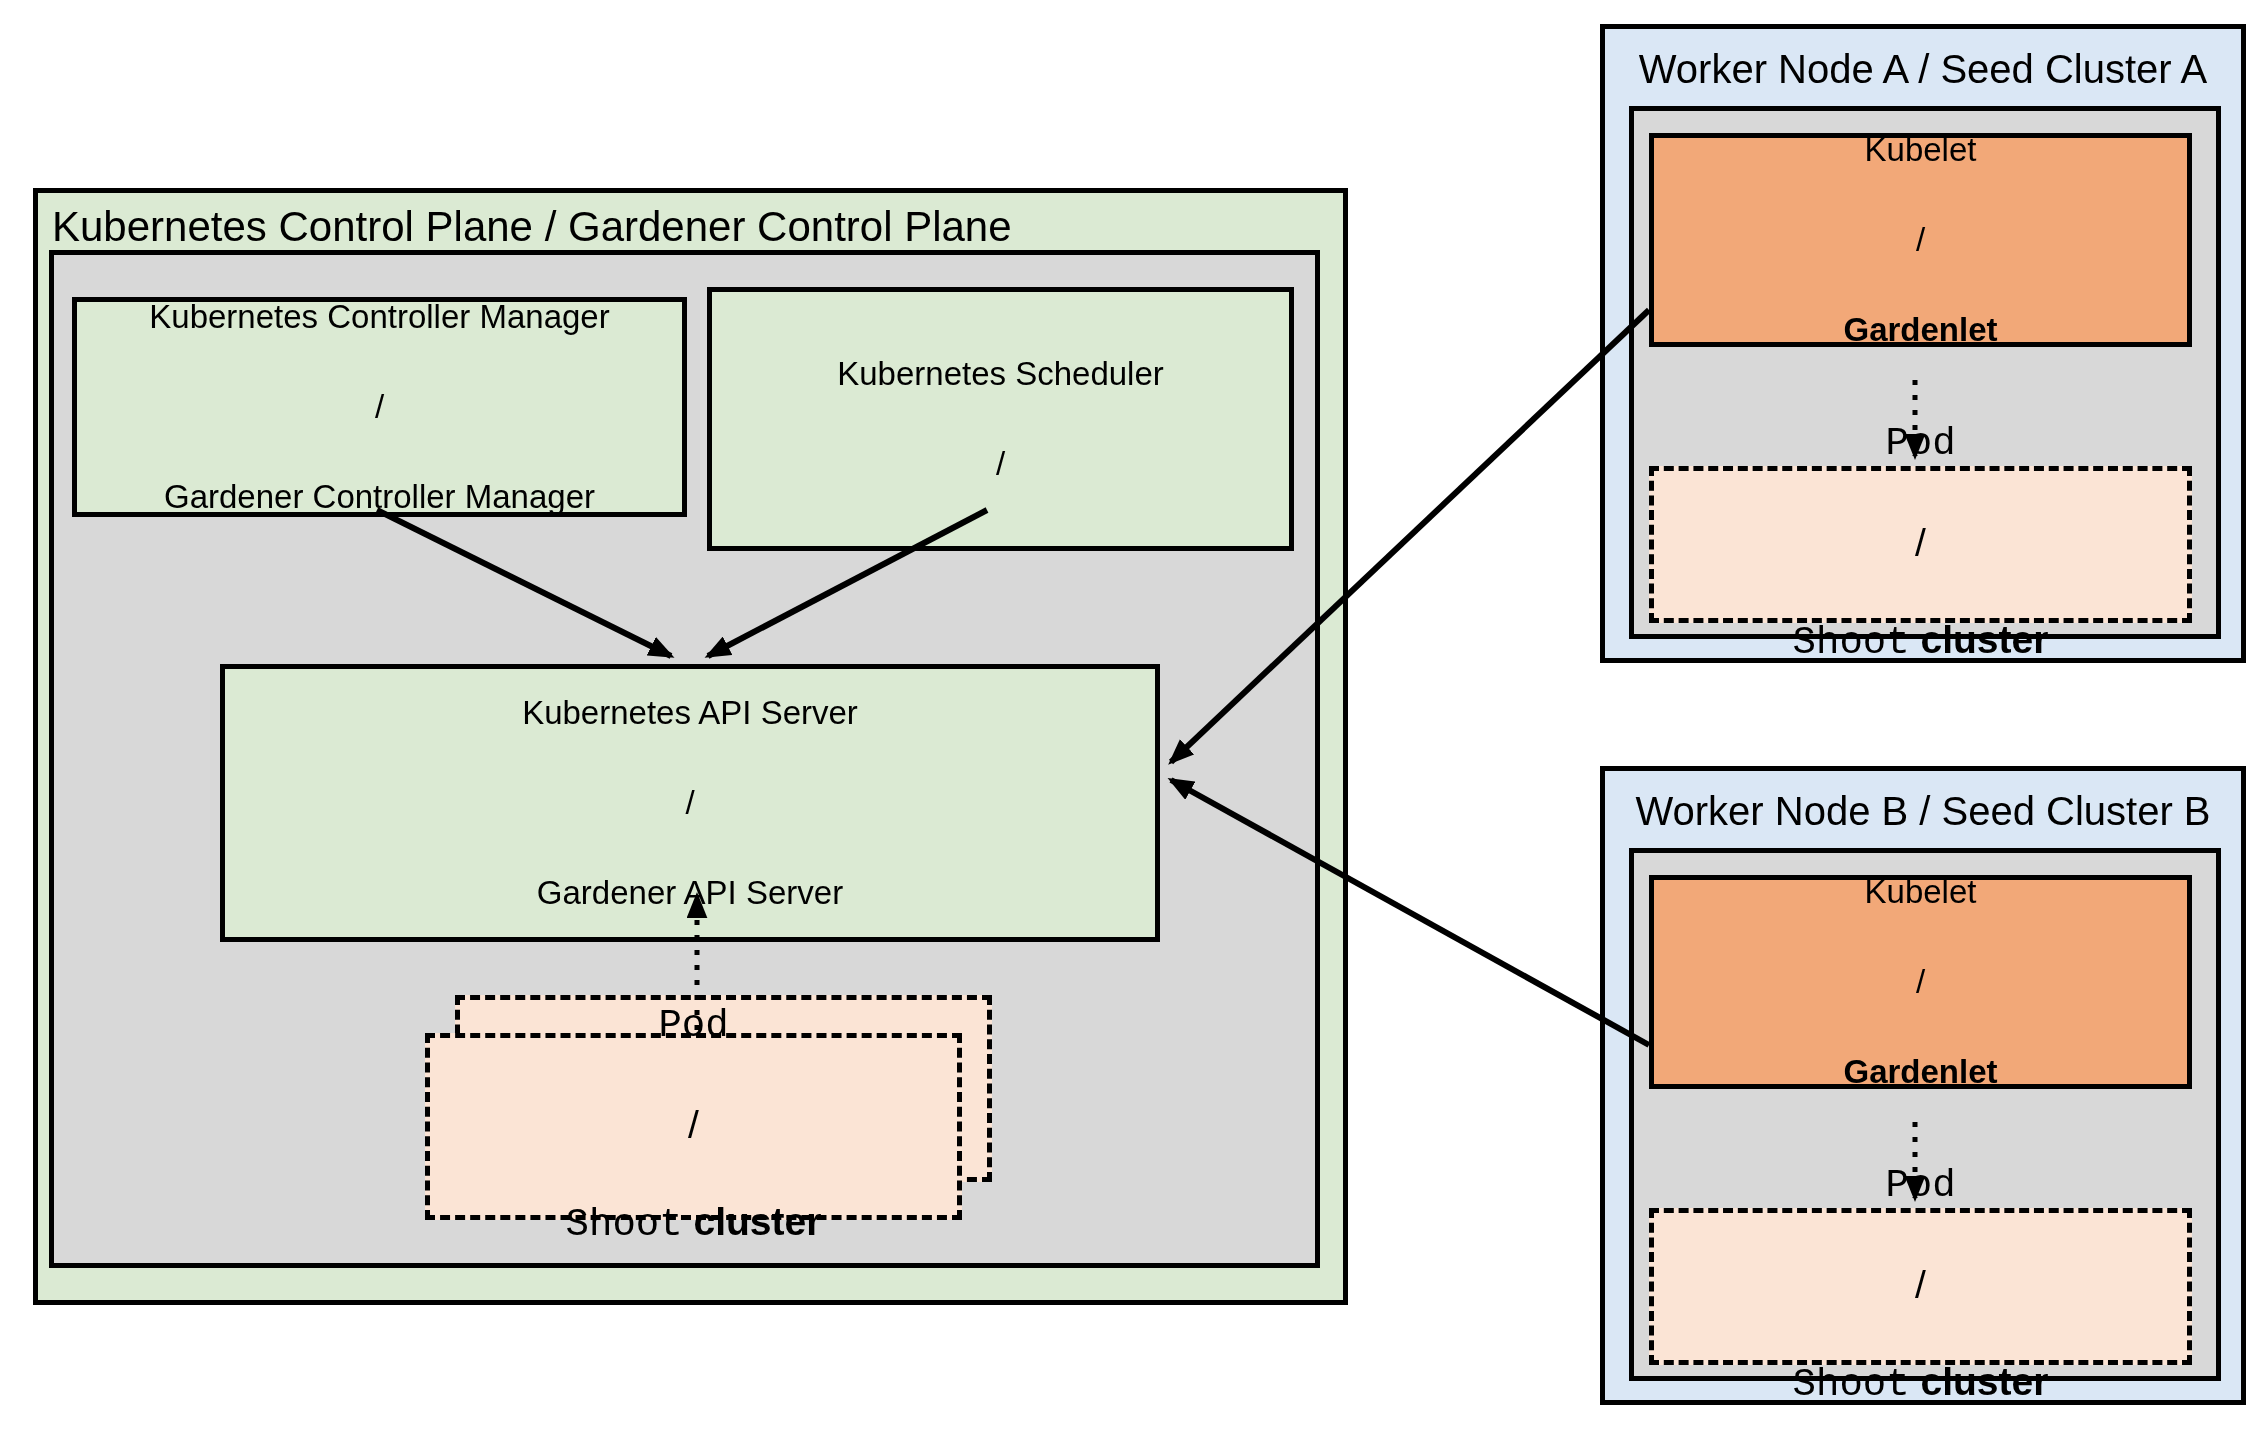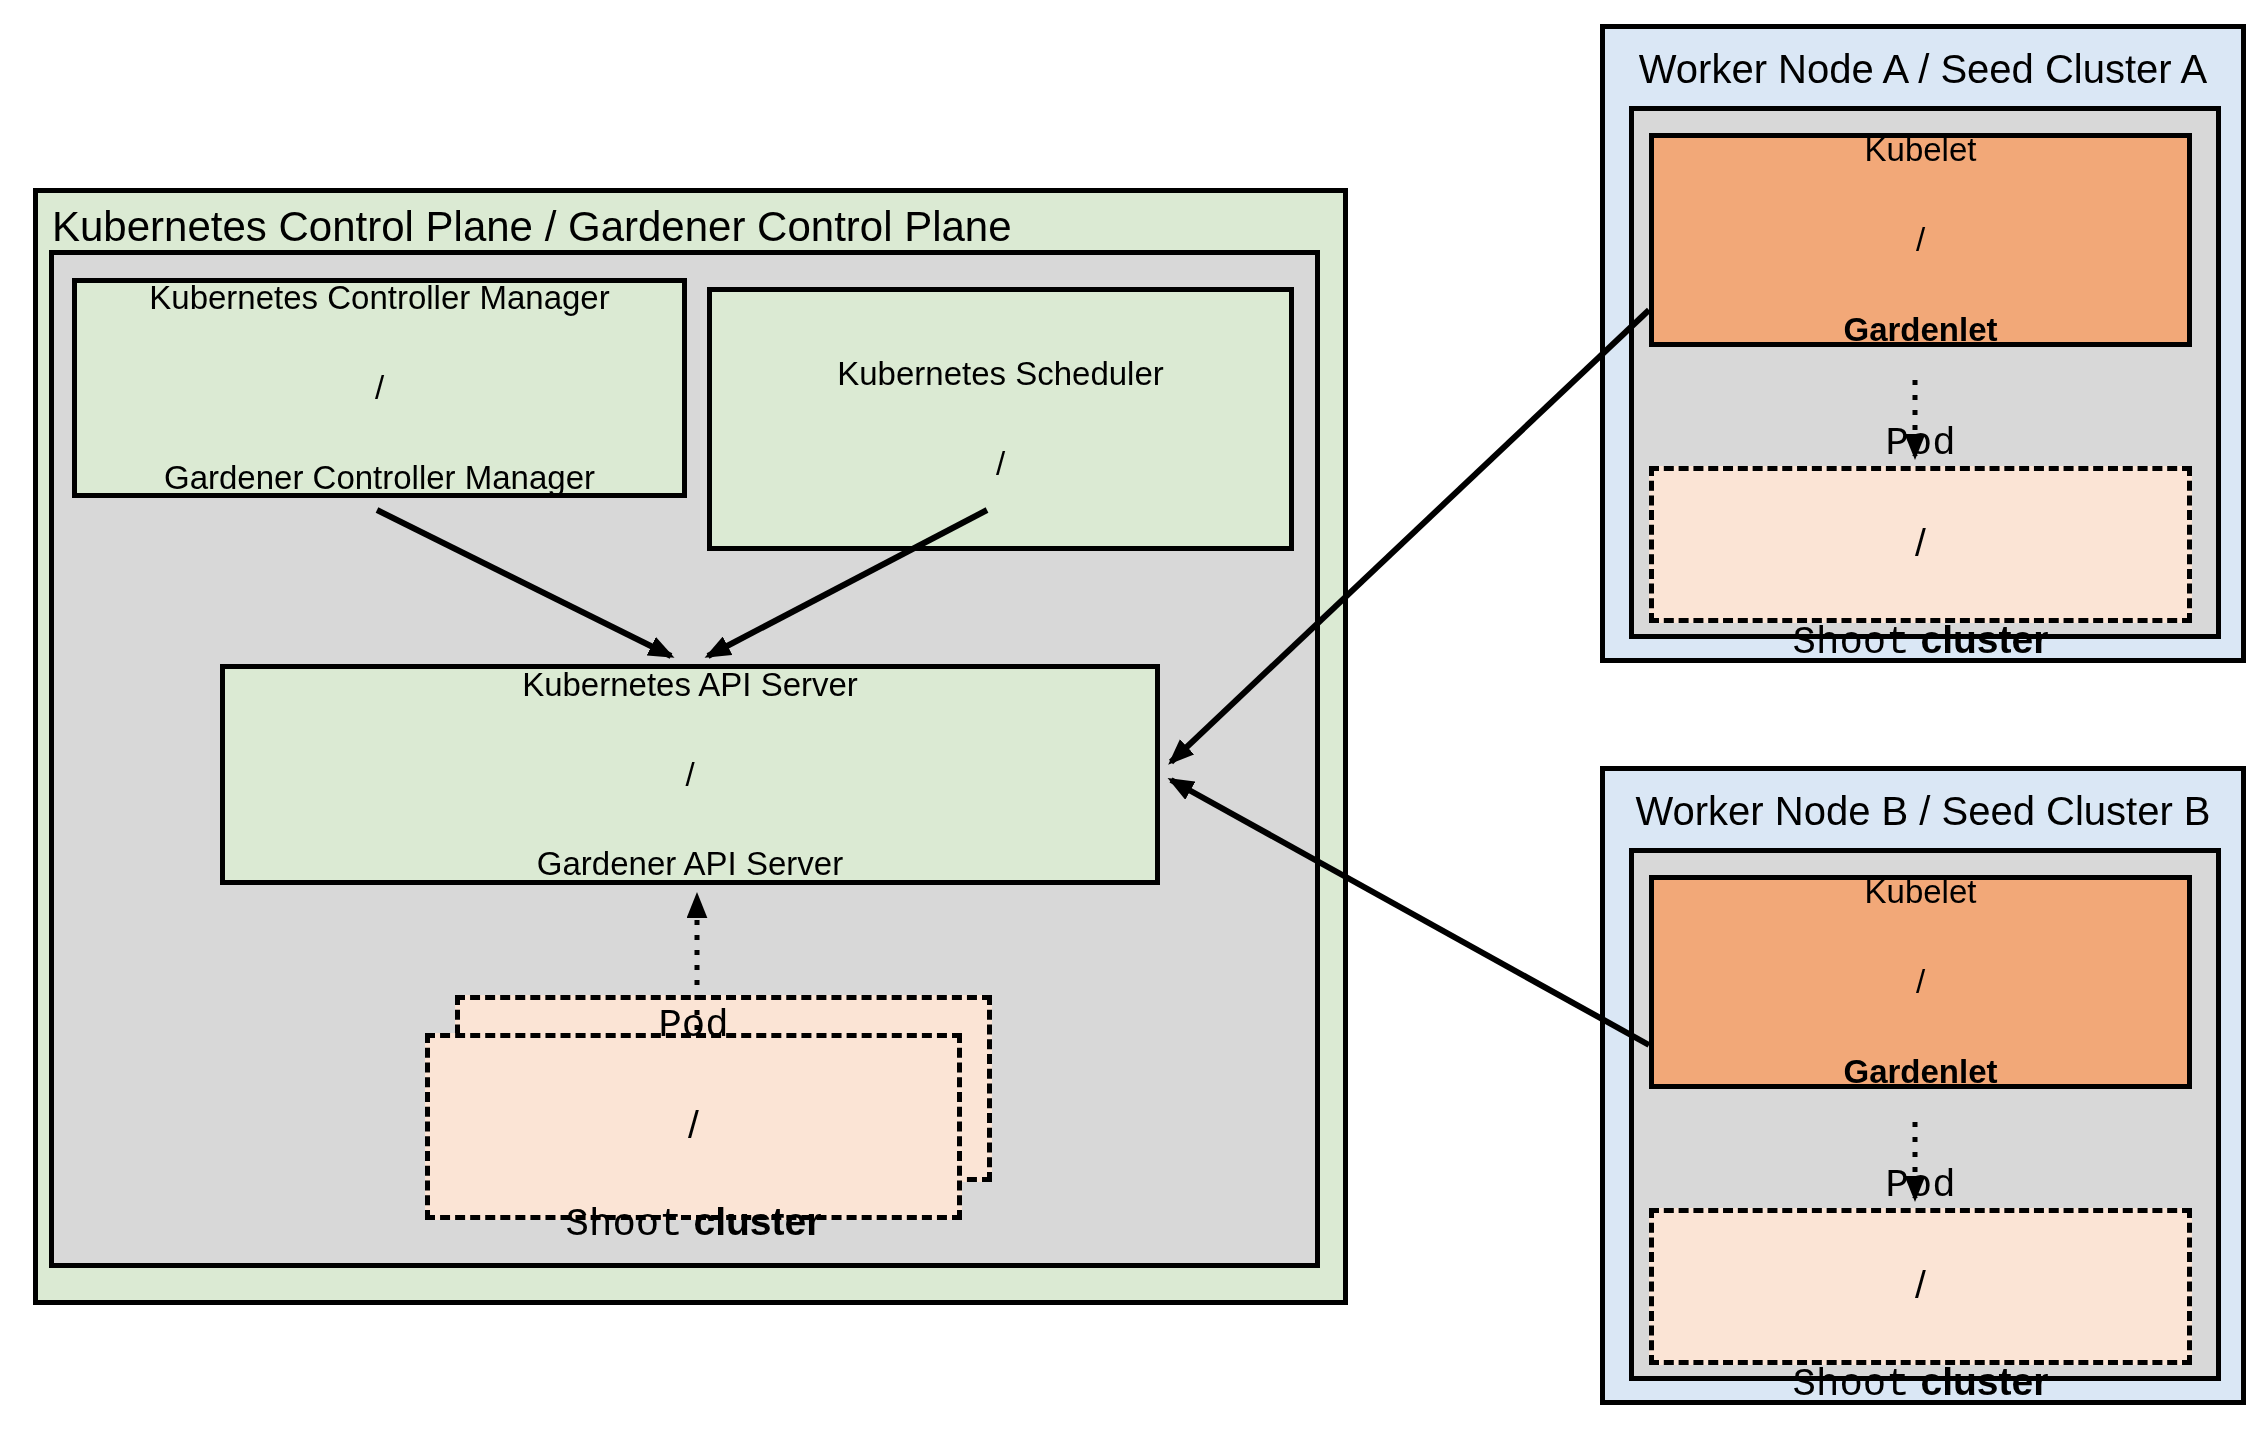--- a/index.html
+++ b/index.html
@@ -41,36 +41,36 @@
 <body>
 
 <div class="canvas">
 
   <div class="box outer-green" style="left:33px;top:188px;width:1315px;height:1117px;">
     <div class="cp-title">Kubernetes Control Plane / Gardener Control Plane</div>
   </div>
 
   <div class="box panel-gray" style="left:49px;top:250px;width:1271px;height:1018px;"></div>
 
-  <div class="box green-box" style="left:72px;top:278px;width:615px;height:220px;">
+  <div class="box green-box" style="left:72px;top:297px;width:615px;height:220px;">
     <div class="label-stack">
       <span>Kubernetes Controller Manager</span>
       <span>/</span>
       <span>Gardener Controller Manager</span>
     </div>
   </div>
 
   <div class="box green-box" style="left:707px;top:287px;width:587px;height:264px;">
     <div class="label-stack">
       <span>Kubernetes Scheduler</span>
       <span>/</span>
     </div>
   </div>
 
-  <div class="box green-box" style="left:220px;top:664px;width:940px;height:221px;">
+  <div class="box green-box" style="left:220px;top:664px;width:940px;height:278px;">
     <div class="label-stack">
       <span>Kubernetes API Server</span>
       <span>/</span>
       <span>Gardener API Server</span>
     </div>
   </div>
 
   <div class="box peach-box" style="left:455px;top:995px;width:537px;height:187px;"></div>
   <div class="box peach-box" style="left:425px;top:1033px;width:537px;height:187px;">
     <div class="label-stack pod-text">

